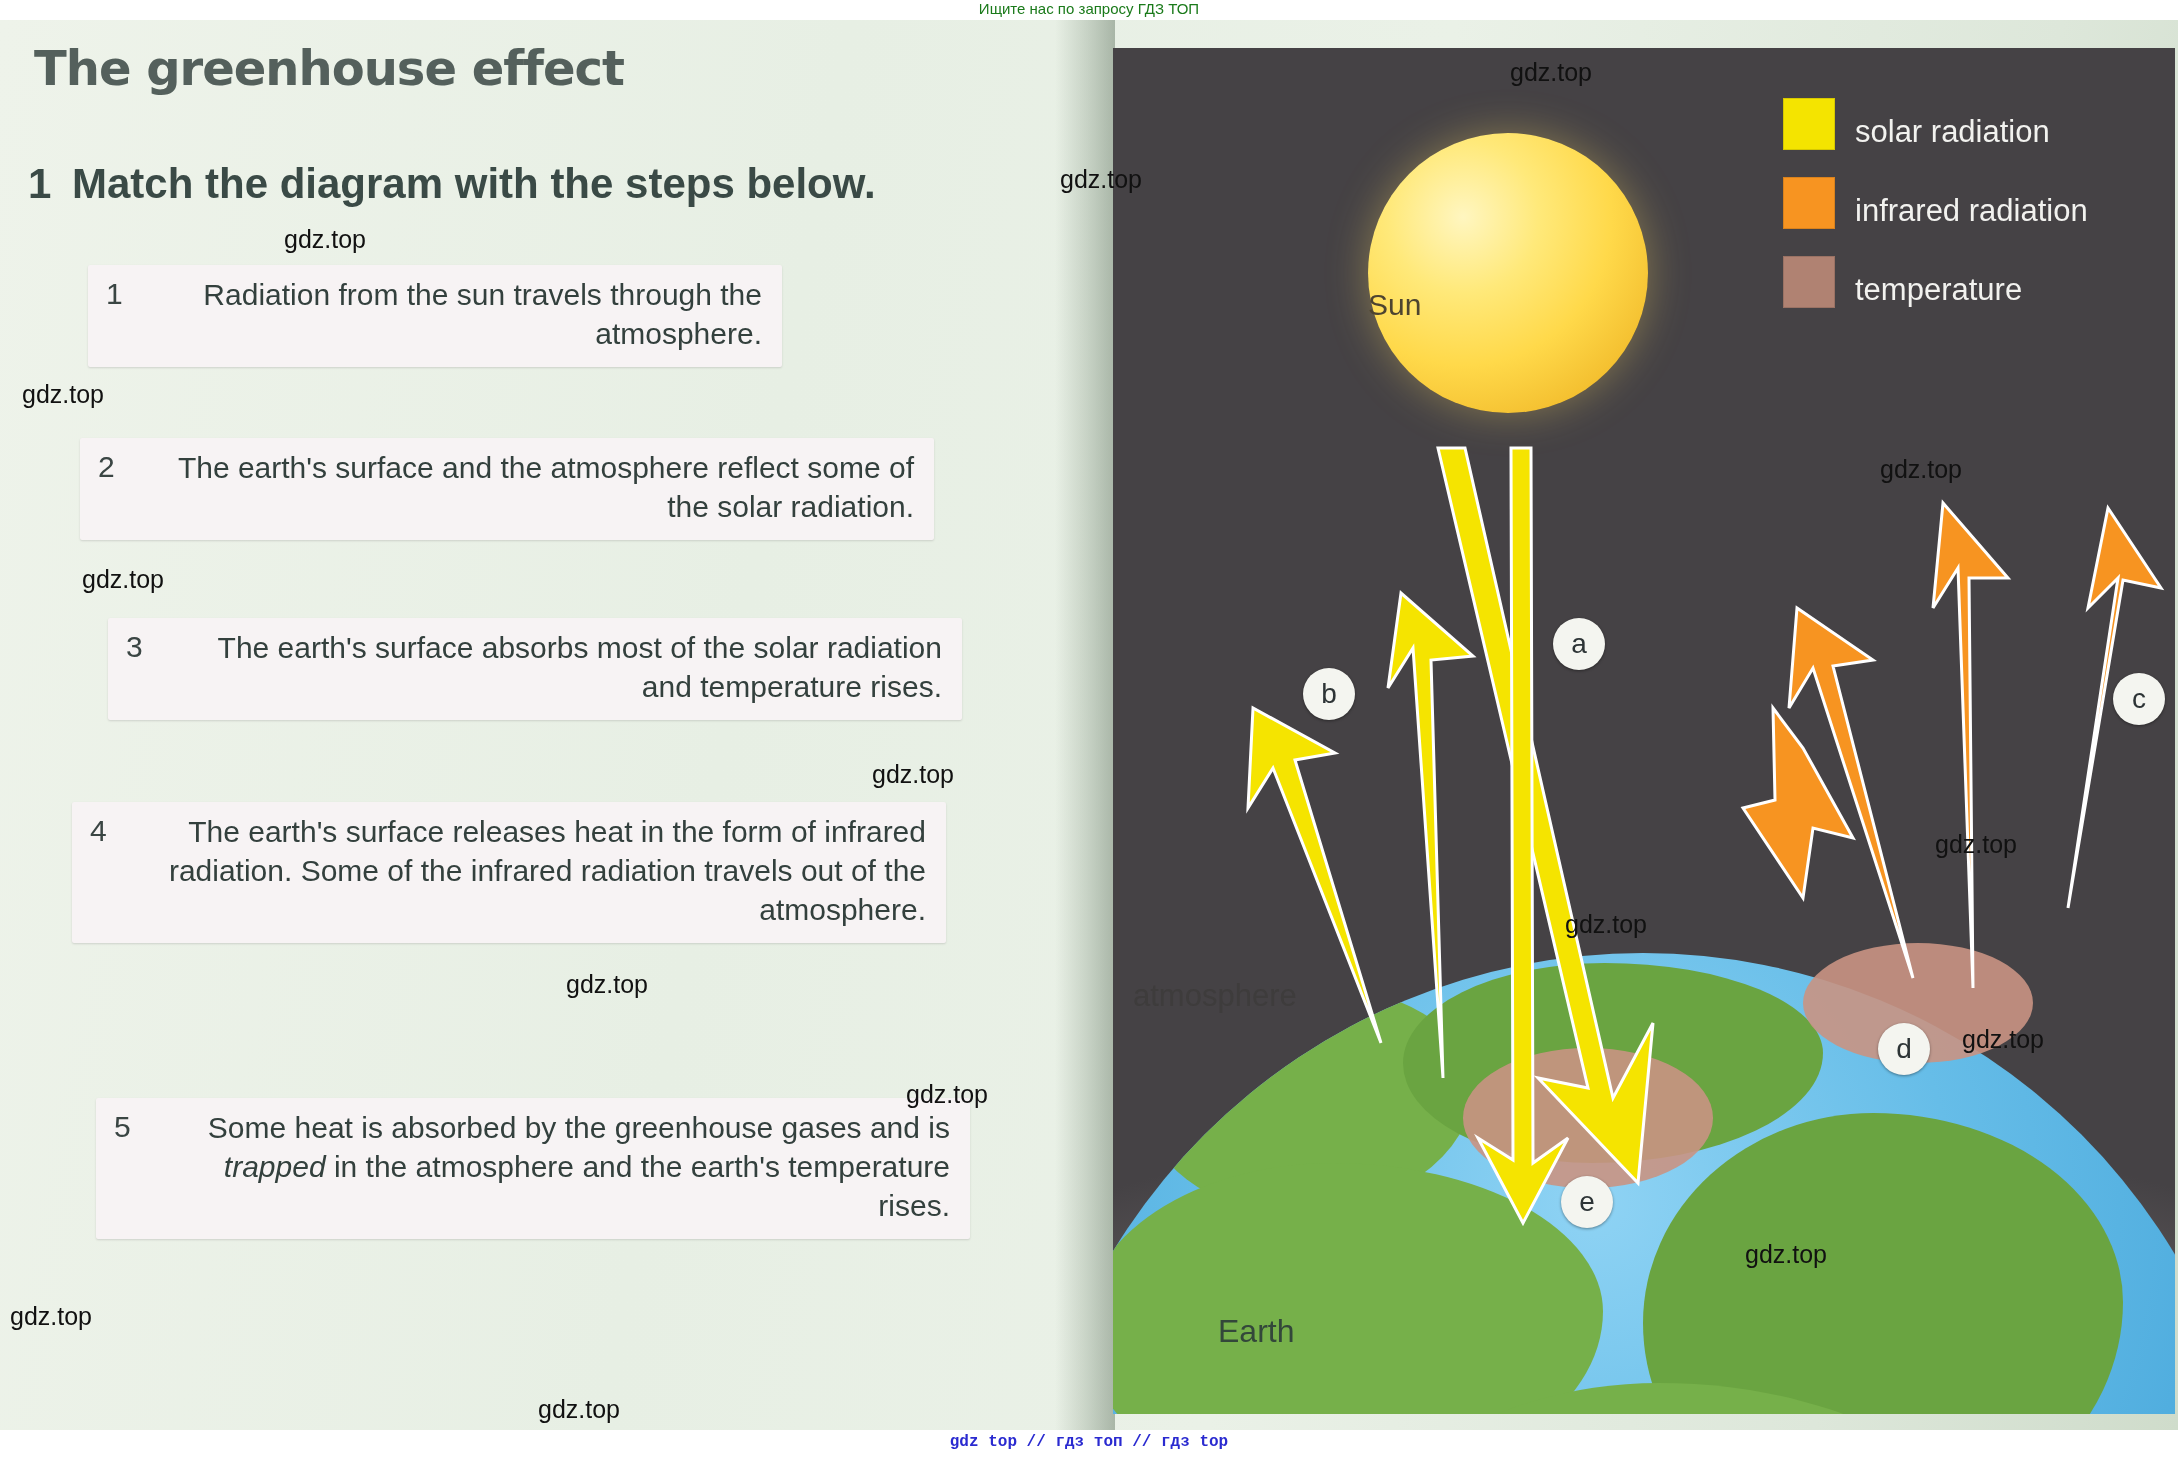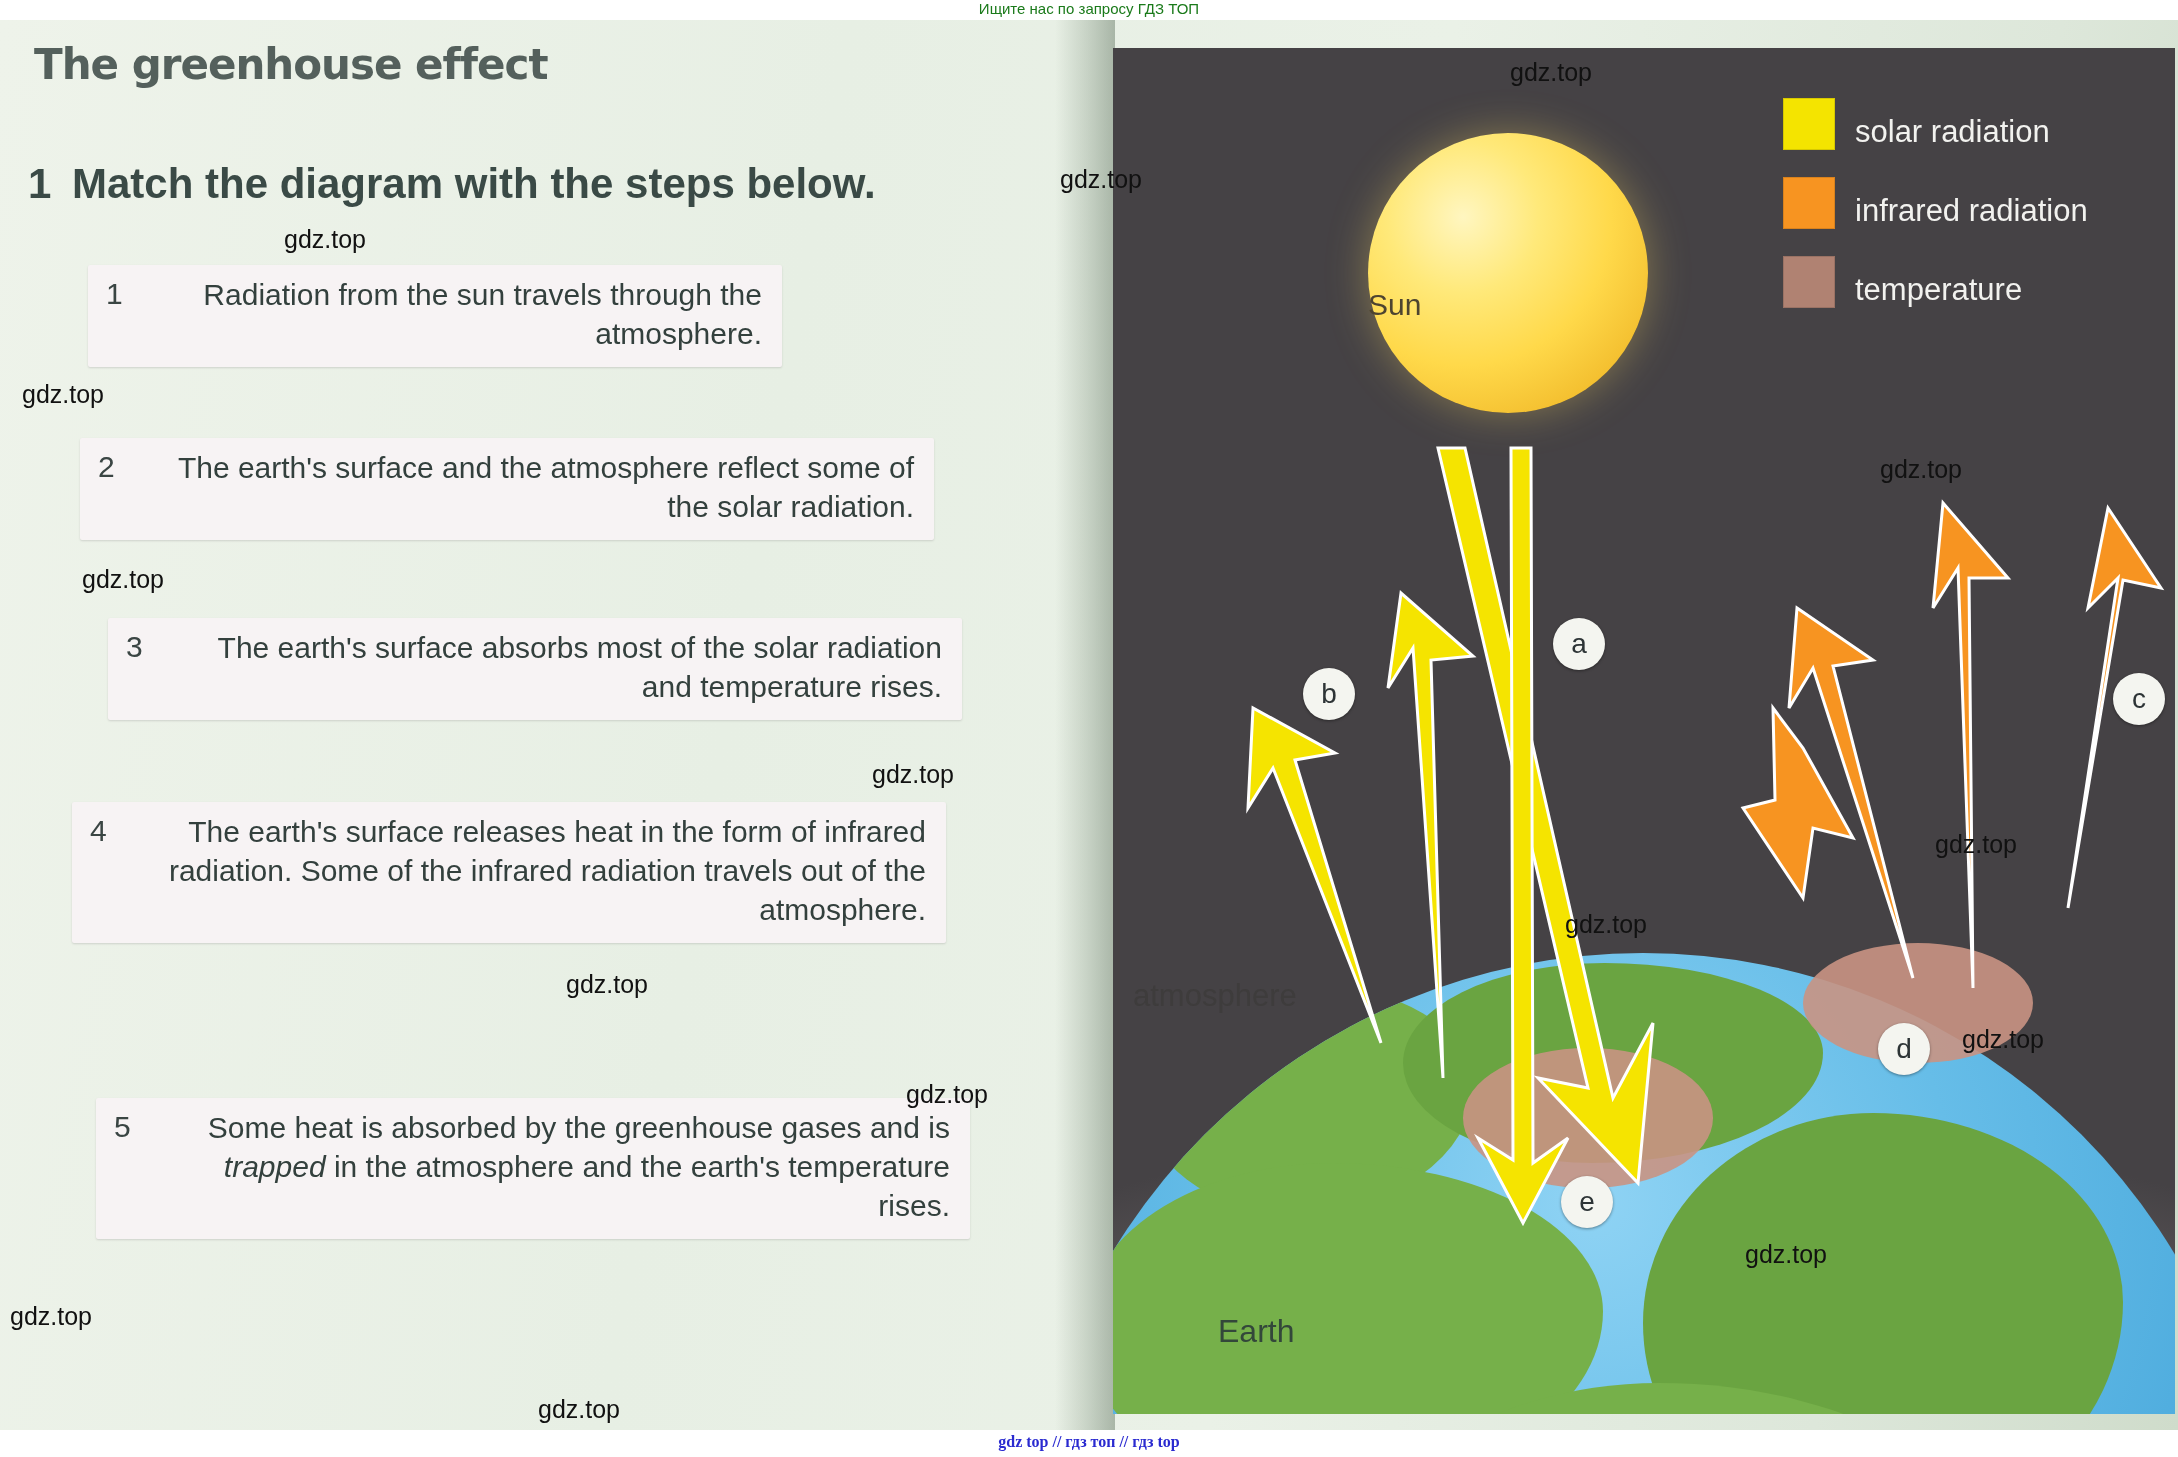--- a/index.html
+++ b/index.html
@@ -28,21 +28,21 @@
   }
   .bottombar {
     position: absolute;
     bottom: 2px; left: 0;
     width: 2178px;
     height: 22px;
     text-align: center;
     font-size: 16px;
     color: #2a2ad0;
     font-weight: bold;
-    font-family: Liberation Serif, serif;
+    font-family: Liberation Mono, monospace;
   }
 
   
   .page {
     position: absolute;
     top: 20px; left: 0;
     width: 2178px;
     height: 1410px;
     background: linear-gradient(100deg,#eef3ea 0%, #e7efe4 35%, #eaf1e7 60%, #dde7da 85%, #cfdccb 100%);
   }
@@ -50,21 +50,21 @@
   
   .left-col {
     position: absolute;
     left: 0; top: 0;
     width: 1110px;
     height: 1410px;
   }
   .title {
     position: absolute;
     left: 34px; top: 20px;
-    font-size: 42px;
+    font-size: 48px;
     font-weight: bold;
     color: #54605c;
     letter-spacing: -1px;
     font-family: "DejaVu Sans", sans-serif;
   }
   .instr {
     position: absolute;
     left: 28px; top: 140px;
     font-size: 42px;
     font-weight: bold;

